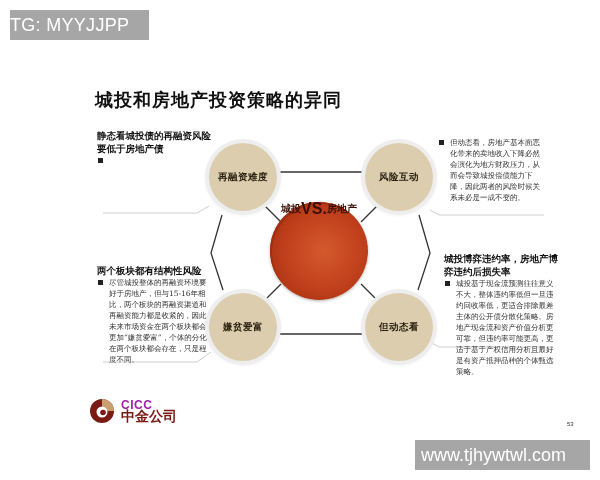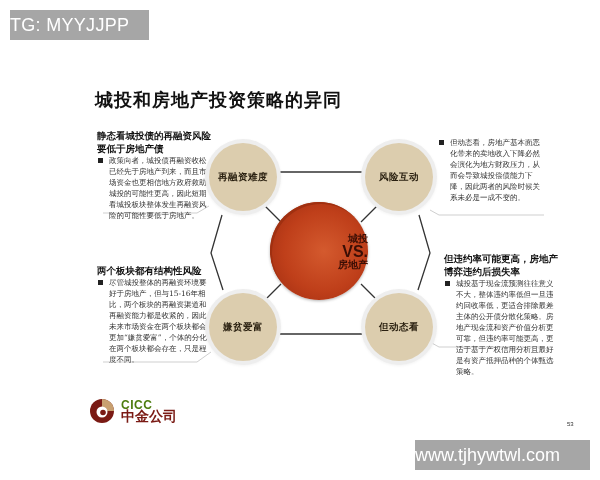--- a/index.html
+++ b/index.html
@@ -32,36 +32,36 @@
       position:absolute; border-radius:50%;
       background:#dccdae;
       box-shadow:0 0 0 4px #eeeeee, 0 1px 3px 4px rgba(0,0,0,0.05);
       display:flex; align-items:center; justify-content:center;
       font-size:9.5px; font-weight:bold; color:#2a2010; letter-spacing:0.5px;
     }
     .center {
       position:absolute; left:241px; top:202px; width:98px; height:98px; border-radius:50%;
       background:radial-gradient(circle at 55% 50%, #d45a2e 0%, #bf3f1a 55%, #9c2b10 100%);
       box-shadow:inset 2px 2px 0 #a03010, 0 1px 3px rgba(0,0,0,0.3);
-      display:flex; flex-direction:column; align-items:flex-end; justify-content:center;
+      display:flex; flex-direction:row; align-items:flex-start; justify-content:center;
       font-size:10px; font-weight:bold; color:#3a0e05; line-height:13px;
     }
     .center .vs { font-family:Liberation Sans, sans-serif; font-size:16px; }
     svg.lines { position:absolute; left:0; top:0; }
     .logo { position:absolute; left:60px; top:398px; display:flex; align-items:center; }
     .logo-mark { width:26px; height:26px; }
     .logo-text { margin-left:6px; line-height:11px; }
-    .logo-en { font-family:"Liberation Sans", sans-serif; font-weight:bold; font-size:12px; color:#4d7c0f; letter-spacing:0.5px; }
+    .logo-en { font-family:"Liberation Sans", sans-serif; font-weight:bold; font-size:12px; color:#a21caf; letter-spacing:0.5px; }
     .logo-cn { font-family:"DejaVu Sans", sans-serif; font-weight:bold; font-size:14px; color:#7a1a14; }
     .page-num { position:absolute; left:538px; top:421px; font-size:6px; font-family:"Liberation Sans", sans-serif; color:#333; }
     .tag-bottom {
       position:absolute; left:415px; top:440px; width:175px; height:30px;
       background:#a6a6a6; color:#ffffff;
       font-family:"Liberation Sans", sans-serif; font-size:18px;
-      line-height:30px; box-sizing:border-box;
+      line-height:30px; padding-left:6px; box-sizing:border-box;
     }
   </style>
 </head>
 <body>
 
 <div class="slide">
 
   <div class="title">城投和房地产投资策略的异同</div>
 
   <svg class="lines" width="600" height="480">
@@ -86,41 +86,40 @@
       <polyline points="401,210 410,215 515,215"></polyline>
       <polyline points="74,362 168,362 182,352"></polyline>
       <polyline points="401,342 410,347 515,347"></polyline>
     </g>
   </svg>
 
   <div class="textbox" style="left:68px; top:129px; width:116px;">
     <div class="head">静态看城投债的再融资风险要低于房地产债</div>
     <div class="body">
       <span class="bullet"></span>
-      <span>政策向者，城投债再融资收松已经先于房地产到来，而且市场资金也更相信地方政府救助城投的可能性更高，因此短期看城投板块整体发生再融资风险的可能性要低于房地产。</span>
     </div>
   </div>
 
   <div class="textbox" style="left:409px; top:137px; width:108px;">
     <div class="body">
       <span class="bullet"></span>
       <span>但动态看，房地产基本面恶化带来的卖地收入下降必然会演化为地方财政压力，从而会导致城投偿债能力下降，因此两者的风险时候关系未必是一成不变的。</span>
     </div>
   </div>
 
   <div class="textbox" style="left:68px; top:264px; width:112px;">
     <div class="head">两个板块都有结构性风险</div>
     <div class="body">
       <span class="bullet"></span>
       <span>尽管城投整体的再融资环境要好于房地产，但与15-16年相比，两个板块的再融资渠道和再融资能力都是收紧的，因此未来市场资金在两个板块都会更加“嫌贫爱富”，个体的分化在两个板块都会存在，只是程度不同。</span>
     </div>
   </div>
 
   <div class="textbox" style="left:415px; top:252px; width:114px;">
-    <div class="head">但违约率可能更高，房地产博弈违约后损失率</div>
+    <div class="head">城投博弈违约率，房地产博弈违约后损失率</div>
     <div class="body">
       <span class="bullet"></span>
       <span>城投基于现金流预测往往意义不大，整体违约率低但一旦违约回收率低，更适合排除最差主体的公开债分散化策略。房地产现金流和资产价值分析更可靠，但违约率可能更高，更适于基于产权信用分析且最好是有资产抵押品种的个体甄选策略。</span>
     </div>
   </div>
 
   <div class="circle" style="left:180px; top:143px; width:68px; height:68px;text-align:center;">
     <span>再融资难度</span>
   </div>
   <div class="circle" style="left:336px; top:143px; width:68px; height:68px;">

